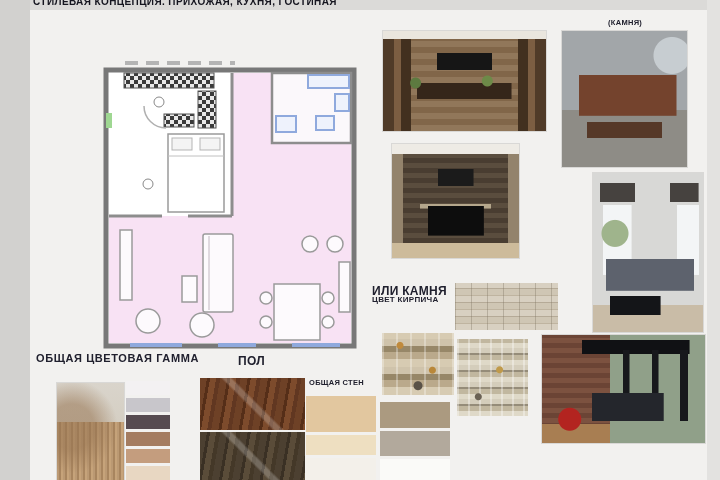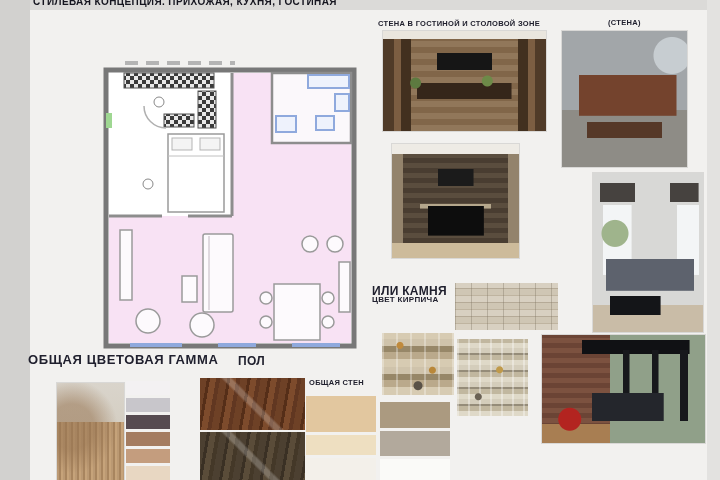--- a/index.html
+++ b/index.html
@@ -149,25 +149,24 @@
       <rect x="237" y="198" width="11" height="50"></rect>
     </g>
     <line x1="107" y1="172" x2="107" y2="246" stroke="#c2b8c2"></line>
     <g stroke="var(--plan-window,#8fa9dd)" stroke-width="4">
       <line x1="28" y1="281" x2="80" y2="281"></line>
       <line x1="116" y1="281" x2="154" y2="281"></line>
       <line x1="190" y1="281" x2="238" y2="281"></line>
     </g>
   </svg>
 
-  <div class="label" style="left:378px;top:19px;font-size:7.5px;">СТЕНА В ГОСТИНОЙ И СТОЛОВОЙ ЗОНЕ</div>
-  <div class="label" style="left:608px;top:18px;font-size:7.5px;">(СТЕНА)</div>
+  <div class="label" style="left:608px;top:18px;font-size:7.5px;">(КАМНЯ)</div>
   <div class="label" style="left:372px;top:277px;font-size:8px;margin-top:18px;">ЦВЕТ КИРПИЧА</div>
   <div class="label" style="left:372px;top:284px;font-size:12px;text-align:center;">ИЛИ КАМНЯ</div>
-  <div class="label" style="left:28px;top:352px;font-size:13px;letter-spacing:.6px;">ОБЩАЯ ЦВЕТОВАЯ ГАММА</div>
+  <div class="label" style="left:36px;top:352px;font-size:11px;letter-spacing:.6px;">ОБЩАЯ ЦВЕТОВАЯ ГАММА</div>
   <div class="label" style="left:238px;top:354px;font-size:12px;text-align:center;">ПОЛ</div>
   <div class="label" style="left:309px;top:378px;font-size:7.5px;">ОБЩАЯ СТЕН</div>
 
   <div class="photo" id="ph-tv"></div>
   <div class="photo" id="ph-fire"></div>
   <div class="photo" id="ph-brown"></div>
   <div class="photo" id="ph-grey"></div>
   <div class="photo" id="ph-loft"></div>
   <div class="photo" id="ph-pampas"></div>
 

